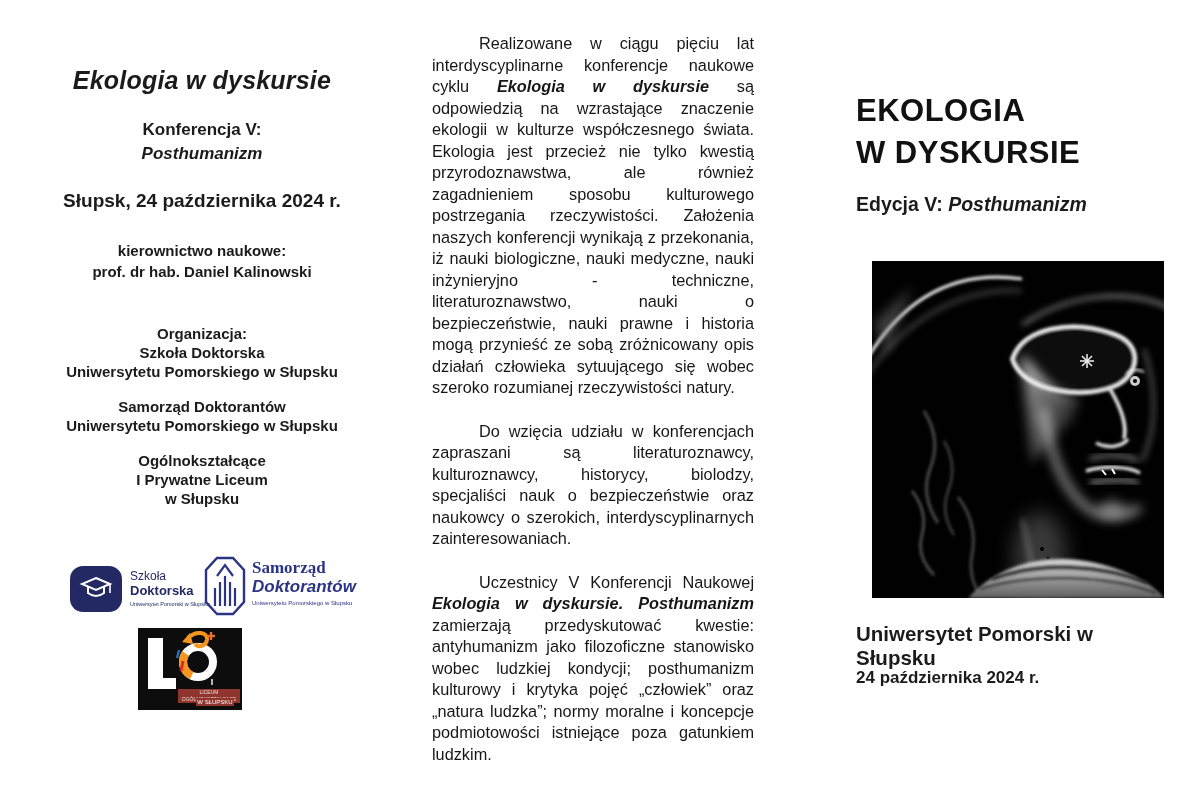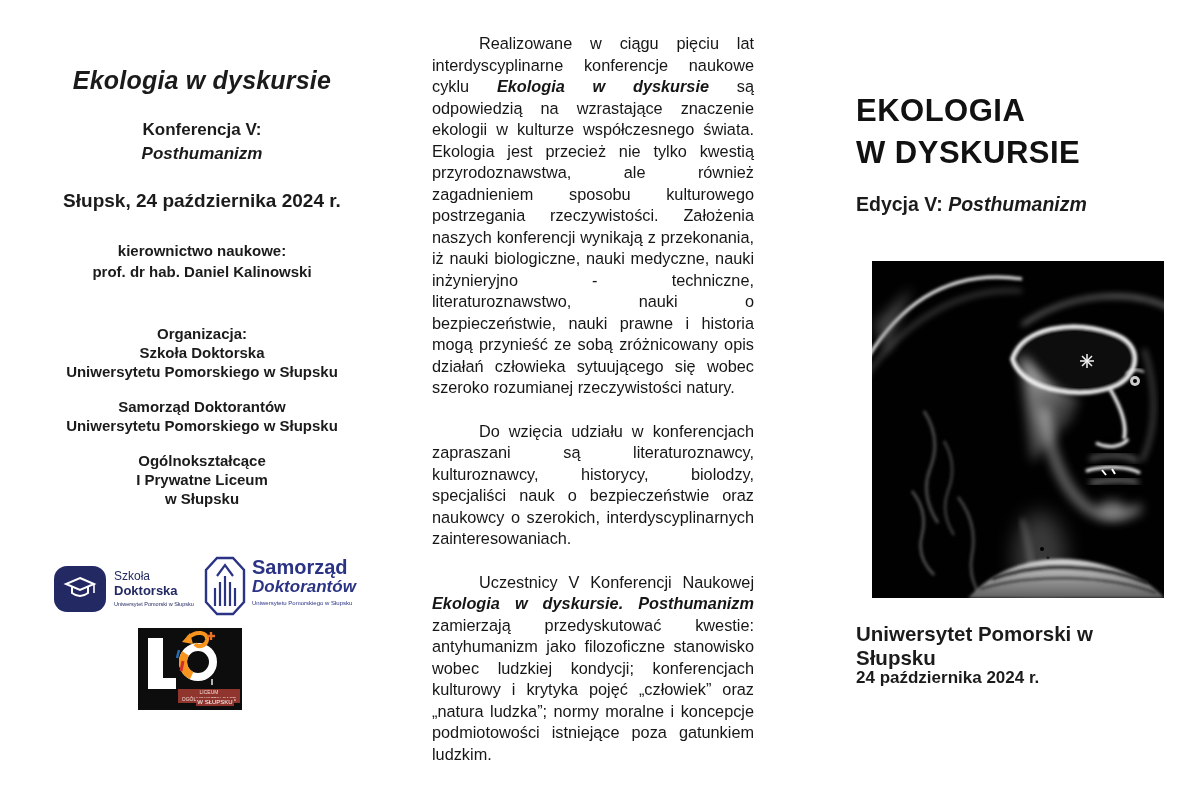--- a/index.html
+++ b/index.html
@@ -11,31 +11,31 @@
   .lp { position:absolute; left:28px; width:348px; text-align:center; }
   .lp-title { top:66px; font-size:25px; font-weight:bold; font-style:italic; letter-spacing:.2px; }
   .lp-conf { top:118px; font-size:17px; font-weight:bold; line-height:24px; }
   .lp-conf .it { font-style:italic; }
   .lp-date { top:190px; font-size:19px; font-weight:bold; }
   .lp-mgmt { top:240px; font-size:15px; font-weight:bold; line-height:21px; }
   .lp-org { top:324px; font-size:15px; font-weight:bold; line-height:19px; }
   .org-gap { height:16px; }
 
   
-  .logo-szkola { position:absolute; left:54px; top:566px; width:150px; display:flex; align-items:flex-start; text-align:left; }
+  .logo-szkola { position:absolute; left:70px; top:566px; width:150px; display:flex; align-items:flex-start; text-align:left; }
   .sz-badge { width:52px; height:46px; background:#232a63; border-radius:13px; display:flex; align-items:center; justify-content:center; flex:0 0 auto; }
   .sz-text { margin-left:8px; color:#232a63; padding-top:3px; }
   .sz-l1 { font-size:12px; line-height:14px; }
   .sz-l2 { font-size:13px; font-weight:bold; line-height:15px; }
   .sz-l3 { font-size:5.5px; line-height:8px; margin-top:2px; }
 
   .logo-samorzad { position:absolute; left:204px; top:556px; width:140px; display:flex; align-items:flex-start; text-align:left; }
   .sa-emblem { flex:0 0 auto; }
   .sa-text { margin-left:6px; color:#2b3384; padding-top:2px; }
-  .sa-l1 { font-size:20px; font-weight:bold; line-height:19px; }
+  .sa-l1 { font-size:17px; font-weight:bold; line-height:19px;font-family:Liberation Serif, serif; }
   .sa-l2 { font-size:17px; font-weight:bold; line-height:19px;font-style:italic; }
   .sa-l3 { font-size:6px; line-height:9px; margin-top:3px; }
 
   .logo-lo { position:absolute; left:138px; top:628px; width:104px; height:82px; background:#0d0d0d; }
   .lo-svg { position:absolute; inset:0; }
   .lo-t1 { position:absolute; left:46px; top:49px; width:56px; color:#fff; font-size:9px; font-weight:bold; letter-spacing:.2px; text-align:center; }
   .lo-t2 { position:absolute; left:40px; top:61px; width:62px; background:#8f352e; color:#f4d9d4; font-size:5px; line-height:7px; text-align:center; }
   .lo-t3 { position:absolute; left:58px; top:70px; width:38px; background:#8f352e; color:#ffffff; font-size:6px; line-height:8px; text-align:center; }
 
   
@@ -135,21 +135,21 @@
       <line x1="45" y1="33" x2="43" y2="43" stroke="#cf2e2e" stroke-width="3"></line>
     </svg>
     <div class="lo-t1">I PRYWATNE</div>
     <div class="lo-t2">LICEUM OGÓLNOKSZTAŁCĄCE</div>
     <div class="lo-t3">W SŁUPSKU</div>
   </div>
 
   <div class="mid">
     <p><span>Realizowane w ciągu pięciu lat interdyscyplinarne konferencje naukowe cyklu </span><span class="emph">Ekologia w dyskursie</span><span> są odpowiedzią na wzrastające znaczenie ekologii w kulturze współczesnego świata. Ekologia jest przecież nie tylko kwestią przyrodoznawstwa, ale również zagadnieniem sposobu kulturowego postrzegania rzeczywistości. Założenia naszych konferencji wynikają z przekonania, iż nauki biologiczne, nauki medyczne, nauki inżynieryjno - techniczne, literaturoznawstwo, nauki o bezpieczeństwie, nauki prawne i historia mogą przynieść ze sobą zróżnicowany opis działań człowieka sytuującego się wobec szeroko rozumianej rzeczywistości natury.</span></p>
     <p>Do wzięcia udziału w konferencjach zapraszani są literaturoznawcy, kulturoznawcy, historycy, biolodzy, specjaliści nauk o bezpieczeństwie oraz naukowcy o szerokich, interdyscyplinarnych zainteresowaniach.</p>
-    <p><span>Uczestnicy V Konferencji Naukowej </span><span class="emph">Ekologia w dyskursie. Posthumanizm</span><span> zamierzają przedyskutować kwestie: antyhumanizm jako filozoficzne stanowisko wobec ludzkiej kondycji; konferencjach kulturowy i krytyka pojęć „człowiek” oraz „natura ludzka”; normy moralne i koncepcje podmiotowości istniejące poza gatunkiem ludzkim.</span></p>
+    <p><span>Uczestnicy V Konferencji Naukowej </span><span class="emph">Ekologia w dyskursie. Posthumanizm</span><span> zamierzają przedyskutować kwestie: antyhumanizm jako filozoficzne stanowisko wobec ludzkiej kondycji; posthumanizm kulturowy i krytyka pojęć „człowiek” oraz „natura ludzka”; normy moralne i koncepcje podmiotowości istniejące poza gatunkiem ludzkim.</span></p>
   </div>
 
   <div class="rp rp-title">
     <div>EKOLOGIA</div>
     <div>W DYSKURSIE</div>
   </div>
 
   <div class="rp rp-edition">
     <span>Edycja V: </span><span class="it">Posthumanizm</span>
   </div>

